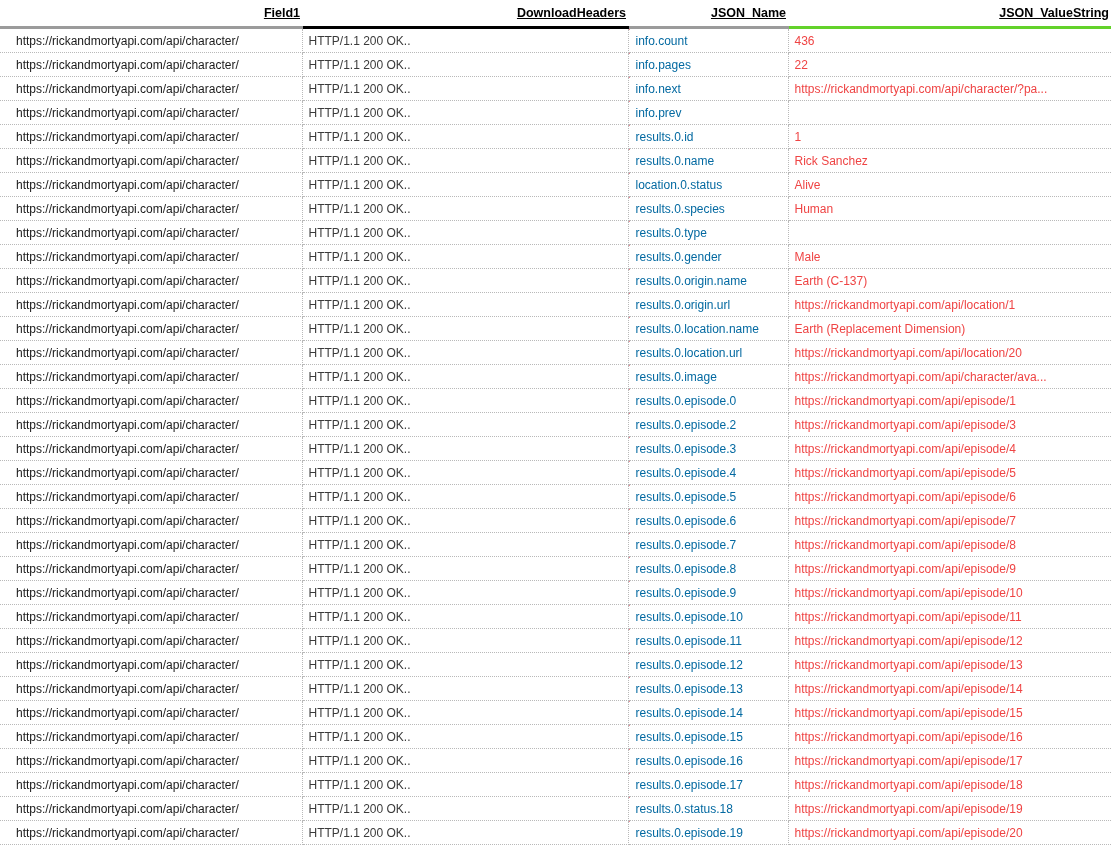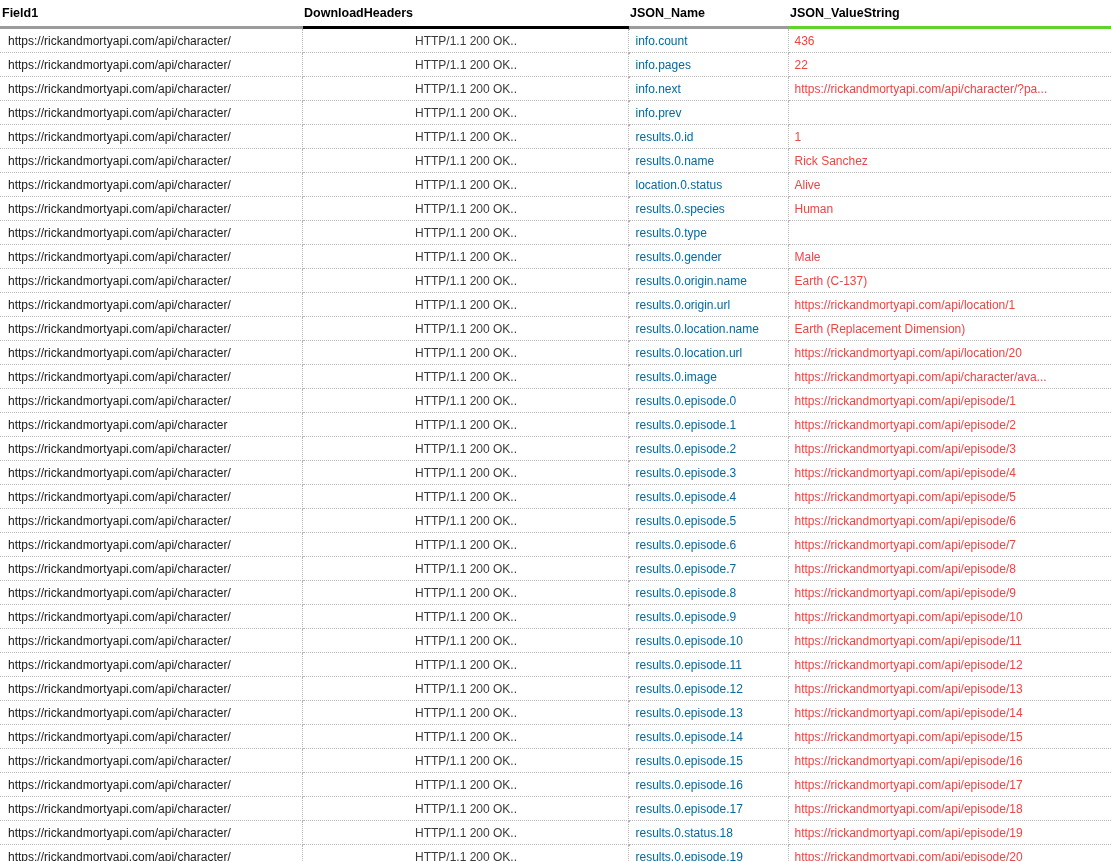--- a/index.html
+++ b/index.html
@@ -21,27 +21,28 @@
     table-layout: fixed;
   }
   .grid col.c1 { width: 302px; }
   .grid col.c2 { width: 326px; }
   .grid col.c3 { width: 160px; }
   .grid col.c4 { width: 323px; }
 
   thead th {
     font-size: 12.5px;
     font-weight: bold;
-    text-align: left;
+    text-align: right;
     padding: 3px 2px 4px 2px;
     background: #ffffff;
     border: none;
     color: #000;
     height: 19px;
     vertical-align: middle;
+    text-decoration: underline;
   }
   thead th.h1 { border-bottom: 3px solid #9b9b9b; }
   thead th.h2 { border-bottom: 3px solid #000000; }
   thead th.h3 { border-bottom: 3px solid #9b9b9b; }
   thead th.h4 { border-bottom: 3px solid #63d22a; }
 
   tbody td {
     height: 21px;
     padding: 1px 4px 1px 3px;
     border-bottom: 1px dotted #b9b9b9;
@@ -49,26 +50,25 @@
     white-space: nowrap;
     overflow: hidden;
     text-overflow: clip;
     font-size: 12px;
     vertical-align: middle;
     background: #ffffff;
   }
   tbody td.cell-field1 {
     color: #1a1a1a;
     border-left: none;
-    padding-left: 8px;
+    padding-left: 16px;
   }
   tbody td.cell-headers {
     color: #3b3b3b;
     padding-left: 6px;
-    text-align: center;
   }
   tbody td.cell-jsonname {
     color: #0369a1;
     padding-left: 7px;
     position: relative;
     border-right: 1px dotted #b9b9b9;
   }
   tbody td.cell-jsonvalue {
     color: #ef4444;
     padding-left: 6px;
@@ -196,26 +196,20 @@
         <td class="cell-jsonname"><span class="marker"></span><span>results.0.image</span></td>
         <td class="cell-jsonvalue">https://rickandmortyapi.com/api/character/ava...</td>
       </tr>
       <tr>
         <td class="cell-field1">https://rickandmortyapi.com/api/character/</td>
         <td class="cell-headers">HTTP/1.1 200 OK..</td>
         <td class="cell-jsonname"><span class="marker"></span><span>results.0.episode.0</span></td>
         <td class="cell-jsonvalue">https://rickandmortyapi.com/api/episode/1</td>
       </tr>
       <tr>
-        <td class="cell-field1">https://rickandmortyapi.com/api/character</td>
-        <td class="cell-headers">HTTP/1.1 200 OK..</td>
-        <td class="cell-jsonname"><span class="marker"></span><span>results.0.episode.1</span></td>
-        <td class="cell-jsonvalue">https://rickandmortyapi.com/api/episode/2</td>
-      </tr>
-      <tr>
         <td class="cell-field1">https://rickandmortyapi.com/api/character/</td>
         <td class="cell-headers">HTTP/1.1 200 OK..</td>
         <td class="cell-jsonname"><span class="marker"></span><span>results.0.episode.2</span></td>
         <td class="cell-jsonvalue">https://rickandmortyapi.com/api/episode/3</td>
       </tr>
       <tr>
         <td class="cell-field1">https://rickandmortyapi.com/api/character/</td>
         <td class="cell-headers">HTTP/1.1 200 OK..</td>
         <td class="cell-jsonname"><span class="marker"></span><span>results.0.episode.3</span></td>
         <td class="cell-jsonvalue">https://rickandmortyapi.com/api/episode/4</td>

